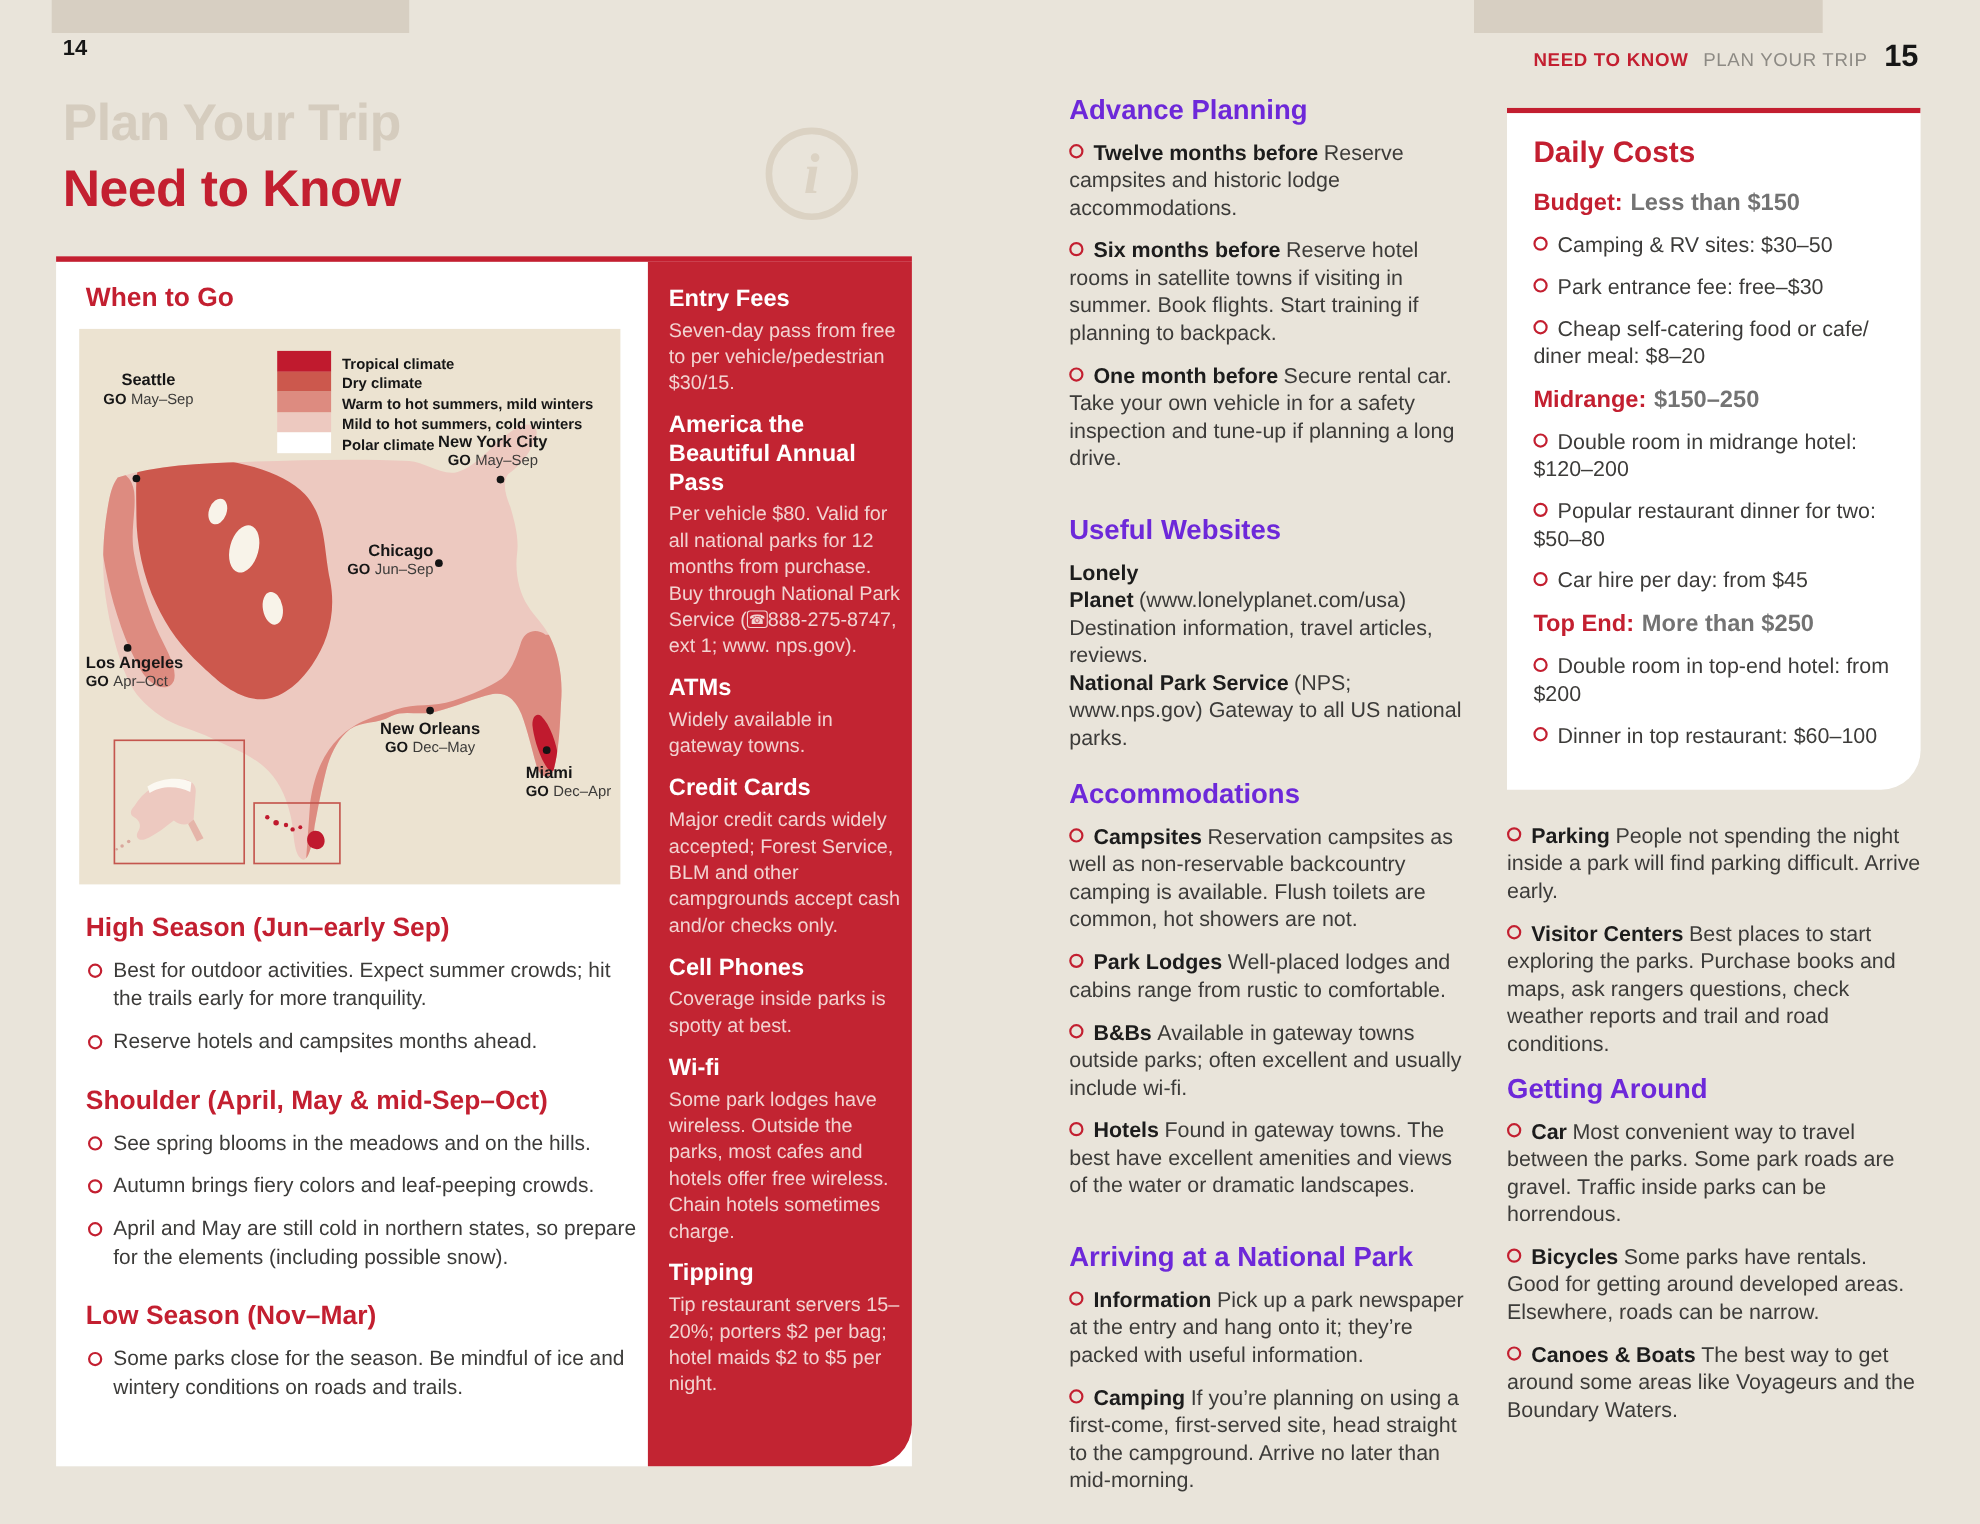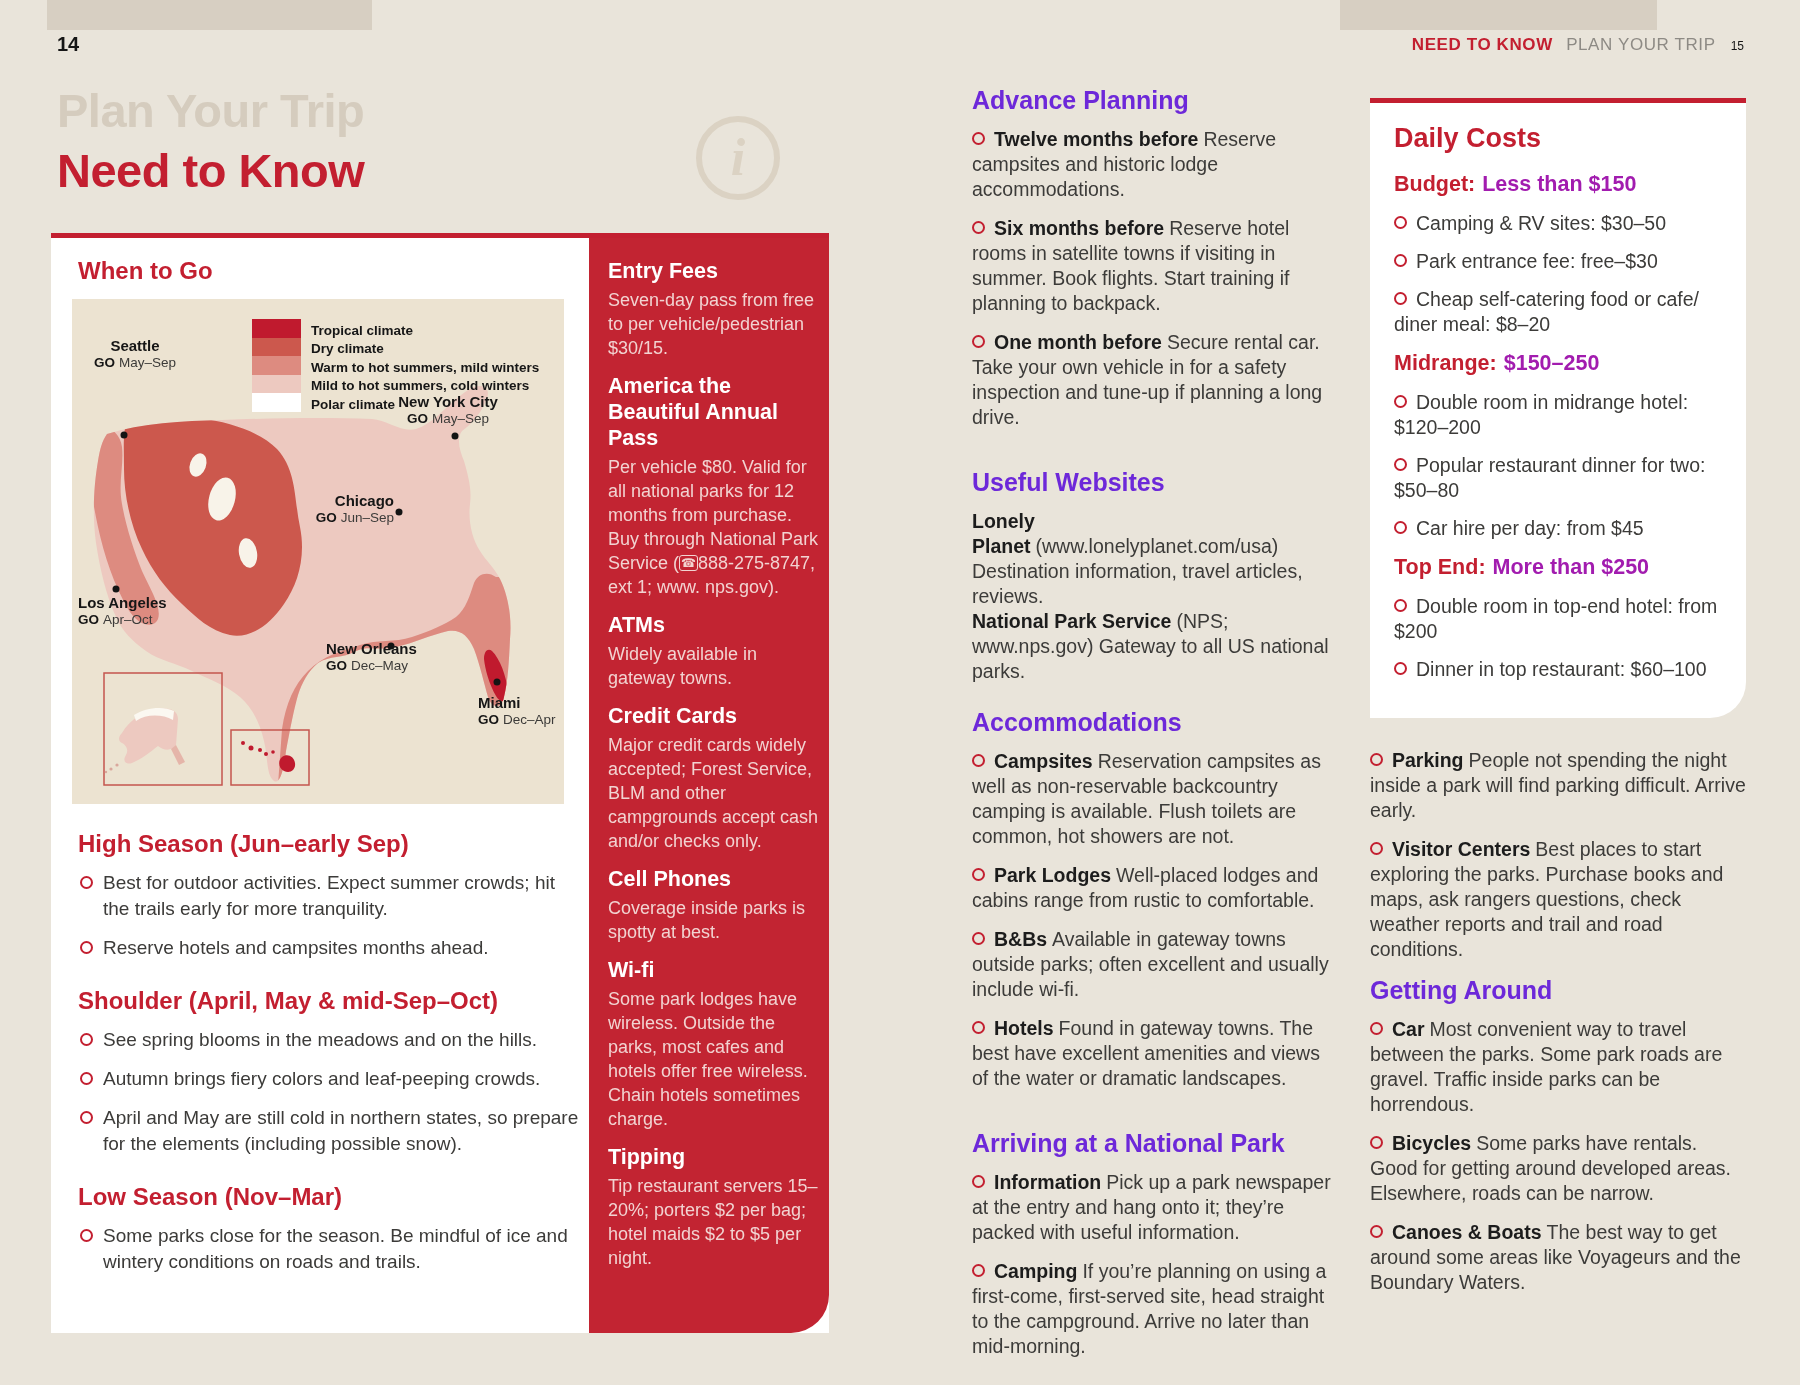--- a/index.html
+++ b/index.html
@@ -10,21 +10,21 @@
   .abs{position:absolute}
 
   
   .tab{background:#d7cfc2;height:30px;top:0}
   .tab-left{left:47px;width:325px}
   .tab-right{left:1340px;width:317px}
   .pageno-left{left:57px;top:33px;font-size:20px;font-weight:bold;color:#161616}
   .header-right{top:35px;right:56px;font-size:17px;letter-spacing:.6px;white-space:nowrap}
   .header-right .sec{color:#c31f30;font-weight:bold}
   .header-right .ctx{color:#8d8a84;margin-left:8px}
-  .header-right .pg{color:#161616;font-weight:normal;font-size:12px;margin-left:10px;letter-spacing:0}
+  .header-right .pg{color:#161616;font-weight:bold;font-size:28px;margin-left:10px;letter-spacing:0}
   .kicker{left:57px;top:83px;font-size:47px;font-weight:bold;color:#d5ccbe;letter-spacing:-.5px}
   .page-title{left:57px;top:143px;font-size:47px;font-weight:bold;color:#c31f30;letter-spacing:-.5px}
   .info-badge{left:693px;top:112px;width:90px;height:92px}
   .info-badge svg{display:block}
 
   
   .card{left:51px;top:233px;width:778px;height:1100px;background:#fff}
   .card-topbar{position:absolute;left:0;top:0;width:100%;height:5px;background:#c31f30}
   .card-left{position:absolute;left:27px;top:24px;width:505px}
   .h2red{font-size:24px;font-weight:bold;color:#c31f30;margin:0}
@@ -43,21 +43,21 @@
   .legend-row .lab{font-size:13.5px;font-weight:bold;color:#161616;margin-left:10px;white-space:nowrap}
   .city{position:absolute;line-height:1.18}
   .city .nm{font-size:15px;font-weight:bold;color:#161616}
   .city .go{font-size:13.5px}
   .city .go b{color:#161616}
   .city .go span{color:#3c3b39;margin-left:4px}
   .c-seattle{left:8px;top:38px;width:110px;text-align:center}
   .c-nyc{left:320px;top:94px;width:112px;text-align:center}
   .c-chicago{left:212px;top:193px;width:110px;text-align:right}
   .c-la{left:6px;top:295px;width:110px;text-align:left}
-  .c-no{left:254px;top:341px;width:130px;text-align:left}
+  .c-no{left:254px;top:355px;width:130px;text-align:center}
   .c-miami{left:406px;top:395px;width:100px;text-align:left}
 
   
   .season-h{font-size:24px;font-weight:bold;color:#c31f30;margin:26px 0 12px 0}
   .hli{display:flex;margin:0 0 13px 0}
   .hli .ring{flex:0 0 9px;width:9px;height:9px;border:2.5px solid #c31f30;border-radius:50%;margin:6px 10px 0 2px}
   .hli p{margin:0;font-size:19px;line-height:26px;color:#3c3b39;width:480px}
 
   
   .sidebar{position:absolute;left:538px;top:5px;width:240px;height:1095px;background:#c22432;
@@ -78,21 +78,21 @@
   .flushp{margin:0;font-size:19.5px;line-height:25px;color:#3c3b39}
   .flushp b{color:#1c1c1c;margin-right:5px}
   .sect-gap{height:24px}
 
   
   .costs{background:#fff;border-top:5px solid #c31f30;border-bottom-right-radius:36px;
          padding:20px 24px 36px 24px;box-sizing:border-box;width:376px}
   .costs .h2red{font-size:27px;margin-bottom:18px}
   .tier-h{font-size:21.5px;font-weight:bold;margin:14px 0 14px 0}
   .tier-h .tl{color:#c31f30;margin-right:7px}
-  .tier-h .tr{color:#a21caf}
+  .tier-h .tr{color:#737373}
   .costs .ib{margin-bottom:13px;font-size:19.5px}
   .after-box{margin-top:30px}
   .ga-h{}
 </style>
 </head>
 <body>
 
 <div class="abs tab tab-left"></div>
 <div class="abs tab tab-right"></div>
 <div class="abs pageno-left">14</div>

